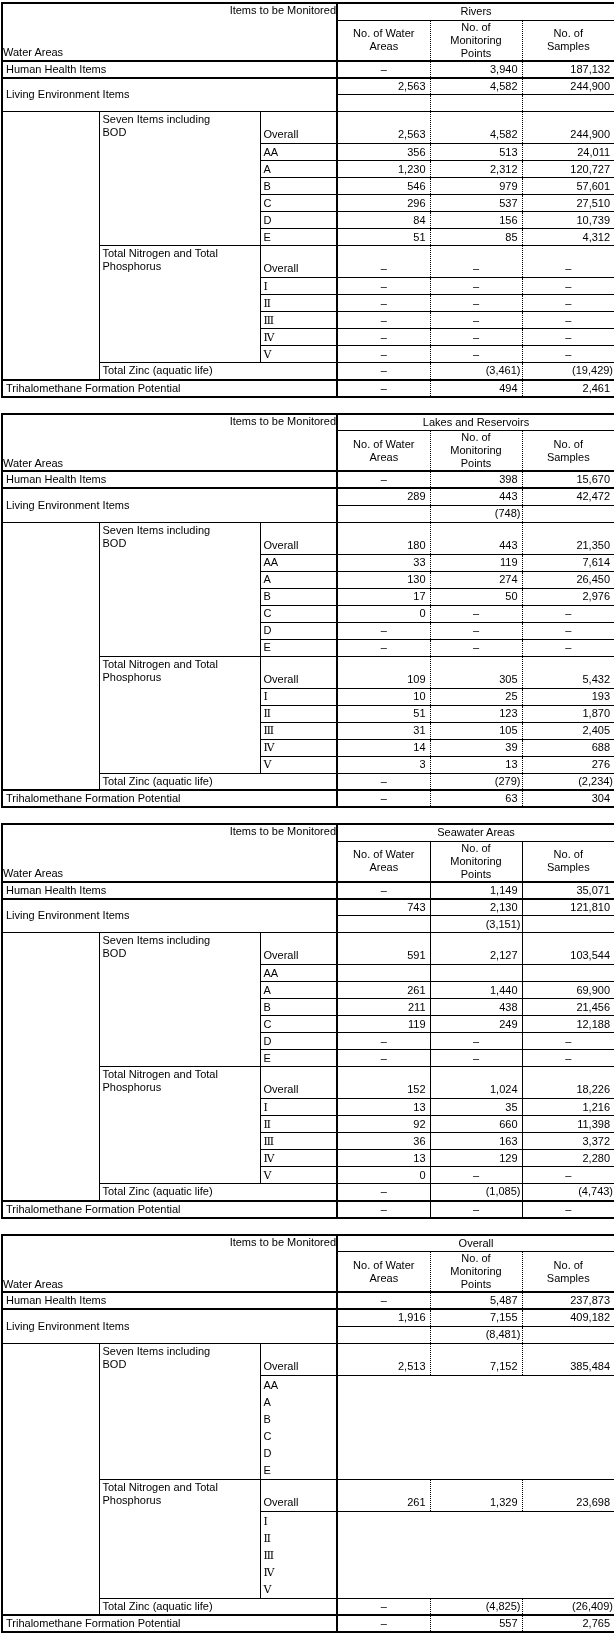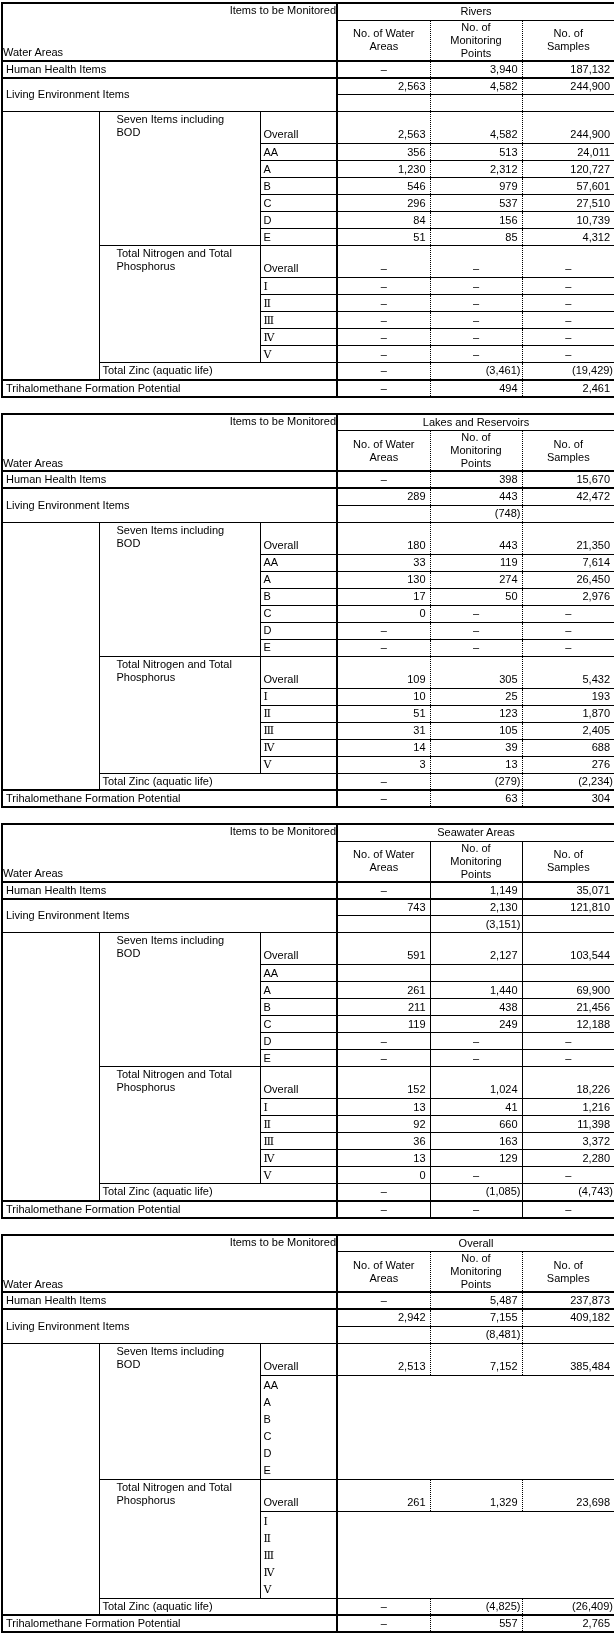--- a/index.html
+++ b/index.html
@@ -34,21 +34,21 @@
 
   td.hl{vertical-align:top}
   .hlin{display:flex;flex-direction:row;justify-content:space-between;height:55px}
   .wa{align-self:flex-end;padding-right:2px;white-space:nowrap}
   .im{align-self:flex-start;padding-left:8px;padding-bottom:2px;white-space:nowrap}
 
   td.area{text-align:center}
   td.ch{text-align:center;white-space:pre-line}
 
   td.rl{padding-left:3px}
-  td.gl{vertical-align:top;padding-left:17px;padding-top:1px;white-space:pre-line}
+  td.gl{vertical-align:top;padding-left:3px;padding-top:1px;white-space:pre-line}
   td.sc{padding-left:3px}
   td.stk{vertical-align:top;padding-top:1px}
   td.stk span{display:block;height:17px;line-height:17px}
   .rm{font-family:"DejaVu Serif","DejaVu Sans",serif}
 
   td.v{text-align:right;padding-right:4px}
   td.vb{vertical-align:bottom;padding-bottom:2px}
   td.c{text-align:center;padding-right:0}
   td.pr{padding-right:1px}
 
@@ -441,21 +441,21 @@
           <td class="gl" colspan="1" rowspan="6">Total Nitrogen and Total
 Phosphorus</td>
           <td class="sc vb">Overall</td>
           <td class="v bl vb">152</td>
           <td class="v vd vb">1,024</td>
           <td class="v vd vb">18,226</td>
         </tr>
         <tr class="rr">
           <td class="sc rm">Ⅰ</td>
           <td class="v bl">13</td>
-          <td class="v vd">41</td>
+          <td class="v vd">35</td>
           <td class="v vd">1,216</td>
         </tr>
         <tr class="rr">
           <td class="sc rm">Ⅱ</td>
           <td class="v bl">92</td>
           <td class="v vd">660</td>
           <td class="v vd">11,398</td>
         </tr>
         <tr class="rr">
           <td class="sc rm">Ⅲ</td>
@@ -518,21 +518,21 @@
 Samples</td>
         </tr>
         <tr class="rr bt bb">
           <td class="rl" colspan="3">Human Health Items</td>
           <td class="v bl c">–</td>
           <td class="v vd">5,487</td>
           <td class="v vd">237,873</td>
         </tr>
         <tr class="rr">
           <td class="rl" colspan="3" rowspan="2">Living Environment Items</td>
-          <td class="v bl">2,942</td>
+          <td class="v bl">1,916</td>
           <td class="v vd">7,155</td>
           <td class="v vd">409,182</td>
         </tr>
         <tr class="rr">
           <td class="v bl"></td>
           <td class="v vd pr">(8,481)</td>
           <td class="v vd"></td>
         </tr>
         <tr class="dd">
           <td class="ind" colspan="1" rowspan="5"></td>

